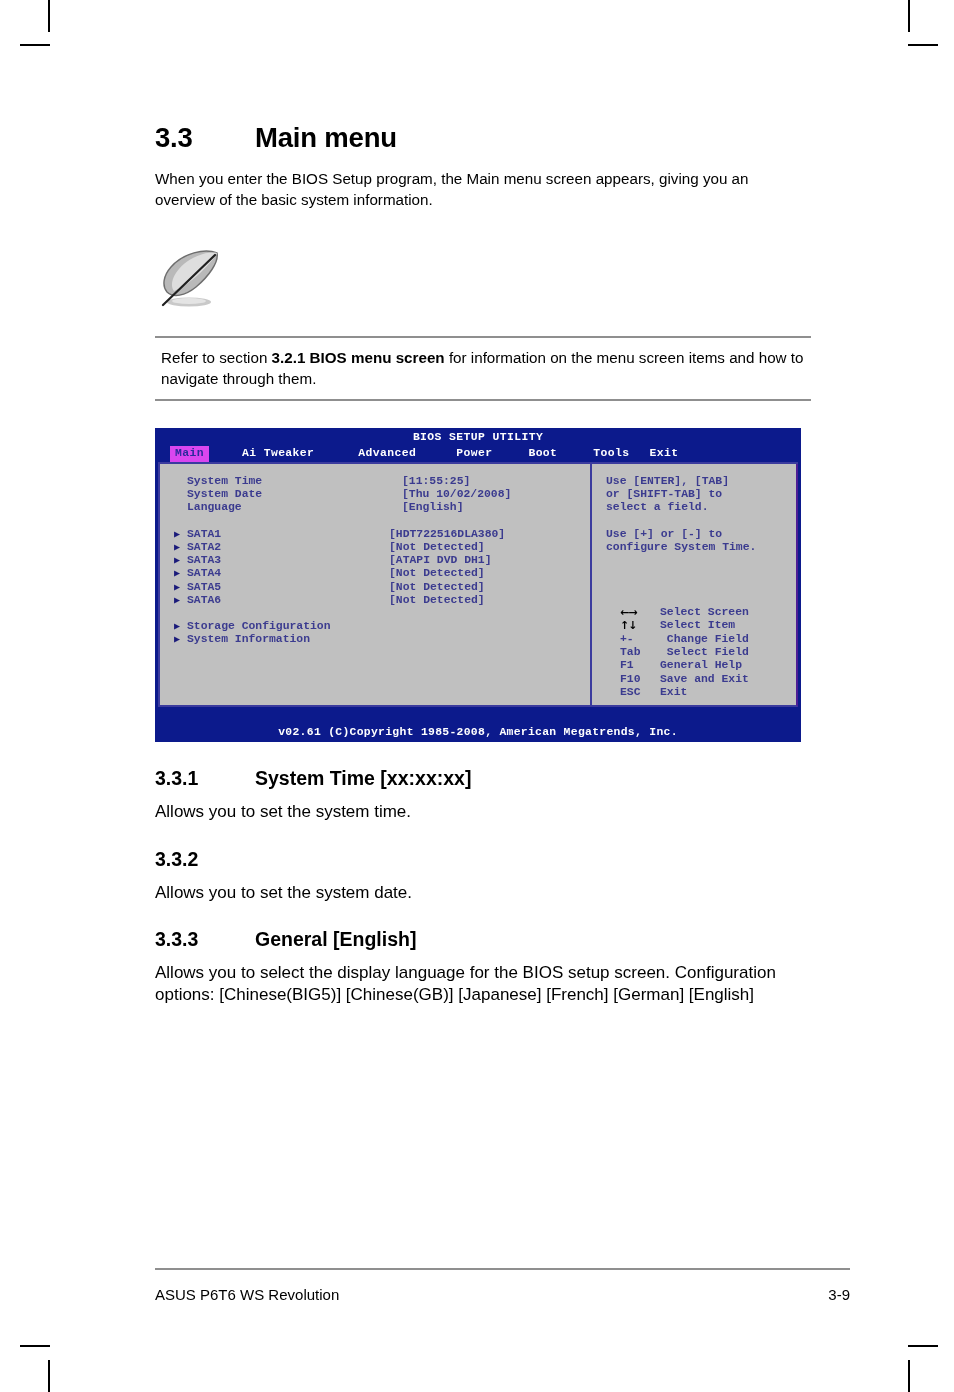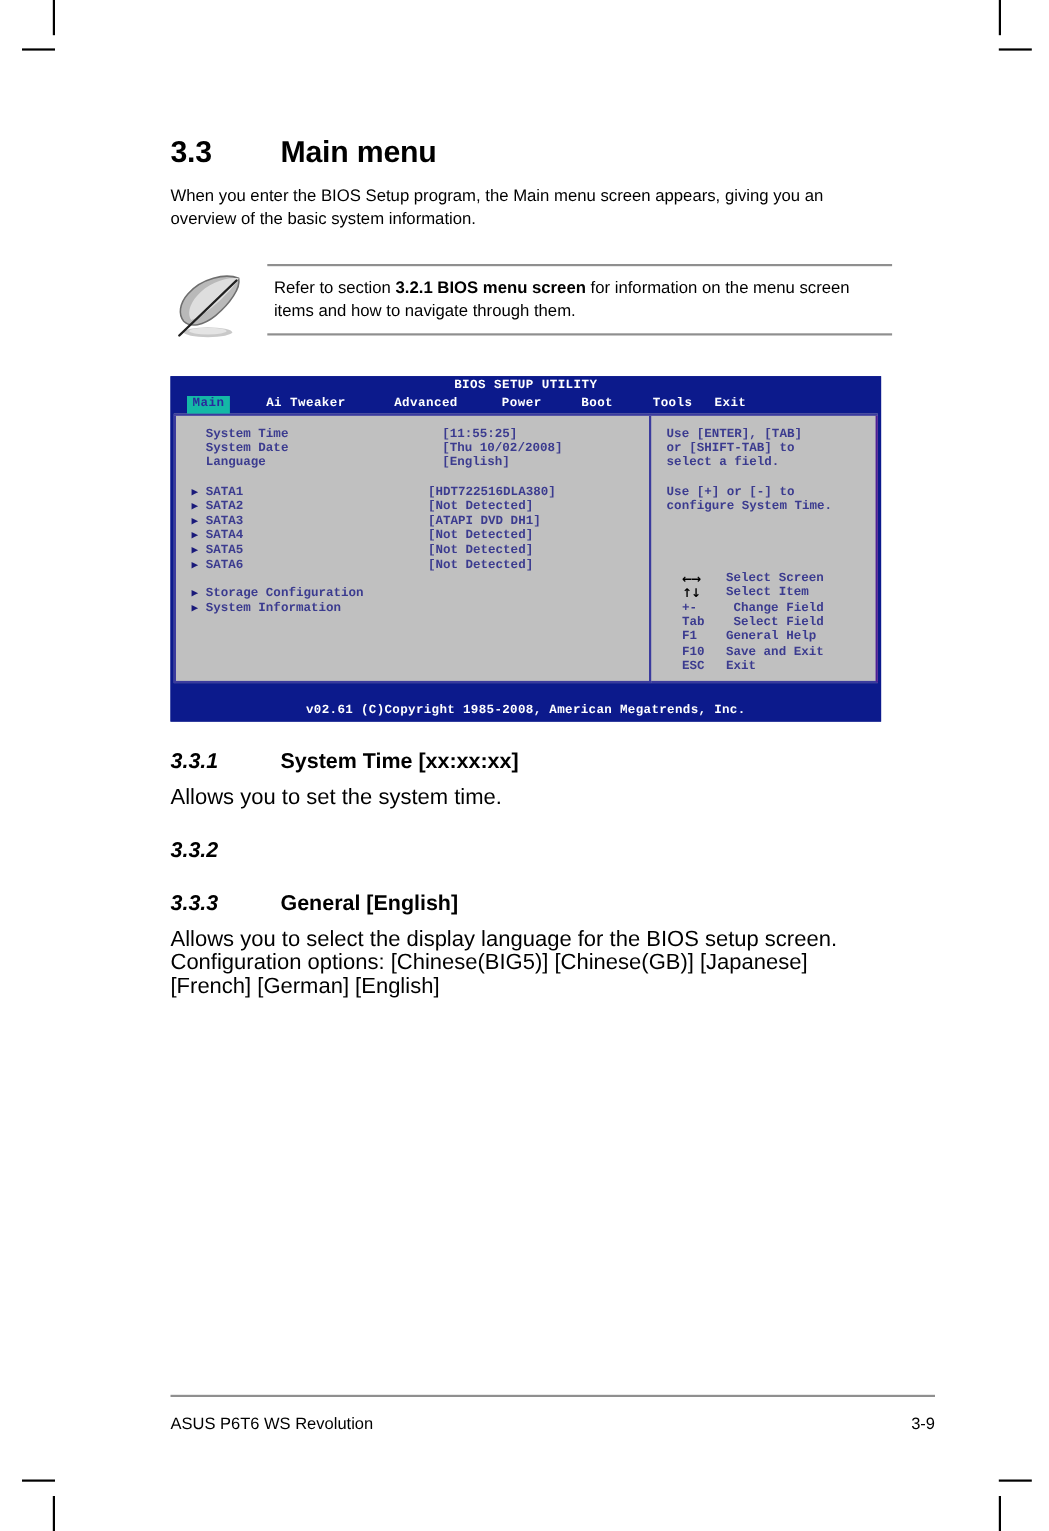--- a/index.html
+++ b/index.html
@@ -53,20 +53,21 @@
     margin-top: 14px;
     width: 648px;
   }
 
   
   .note {
     margin-top: 30px;
     display: flex;
     align-items: flex-start;
     width: 656px;
+    flex-direction: column;
   }
   .note-icon {
     width: 88px;
     flex: 0 0 88px;
     padding-top: 8px;
   }
   .note-body {
     flex: 1;
     border-top: 2px solid #8f8f8f;
     border-bottom: 2px solid #8f8f8f;
@@ -103,21 +104,21 @@
     height: 17px;
     padding-left: 14px;
     letter-spacing: 0.4px;
   }
   .bios-tab {
     color: #ffffff;
     padding: 1px 5px 2px 5px;
     white-space: pre;
   }
   .bios-tab.active {
-    background: #14b8a6;
+    background: #d946ef;
     color: #2a2a9c;
     margin-top: 26px;
   }
   .bios-tab-gap-1 { width: 28px; }
   .bios-tab-gap-2 { width: 34px; }
   .bios-tab-gap-3 { width: 30px; }
   .bios-tab-gap-4 { width: 26px; }
   .bios-tab-gap-5 { width: 26px; }
   .bios-tab-gap-6 { width: 10px; }
 
@@ -204,24 +205,24 @@
   }
 
   
   .h2-row {
     display: flex;
     align-items: baseline;
     margin-top: 25px;
     font-size: 19.5px;
     font-weight: bold;
   }
-  .h2-num { width: 100px; flex: 0 0 100px; font-style: italic; }
+  .h2-num { width: 100px; flex: 0 0 100px; }
 
   .sub-para {
-    font-size: 20px;
+    font-size: 17px;
     line-height: 21.5px;
     margin-top: 11px;
     width: 648px;
   }
 
   
   .footer {
     position: absolute;
     left: 155px;
     top: 1268px;
@@ -407,20 +408,21 @@
 
   <div class="h2-row">
     <span class="h2-num">3.3.1</span>
     <span>System Time [xx:xx:xx]</span>
   </div>
   <div class="sub-para">Allows you to set the system time.</div>
 
   <div class="h2-row">
     <span class="h2-num">3.3.2</span>
   </div>
+  <div class="sub-para">Allows you to set the system date.</div>
 
   <div class="h2-row">
     <span class="h2-num">3.3.3</span>
     <span>General [English]</span>
   </div>
   <div class="sub-para">Allows you to select the display language for the BIOS setup screen. Configuration options: [Chinese(BIG5)] [Chinese(GB)] [Japanese] [French] [German] [English]</div>
 
 </div>
 
 <div class="footer">

